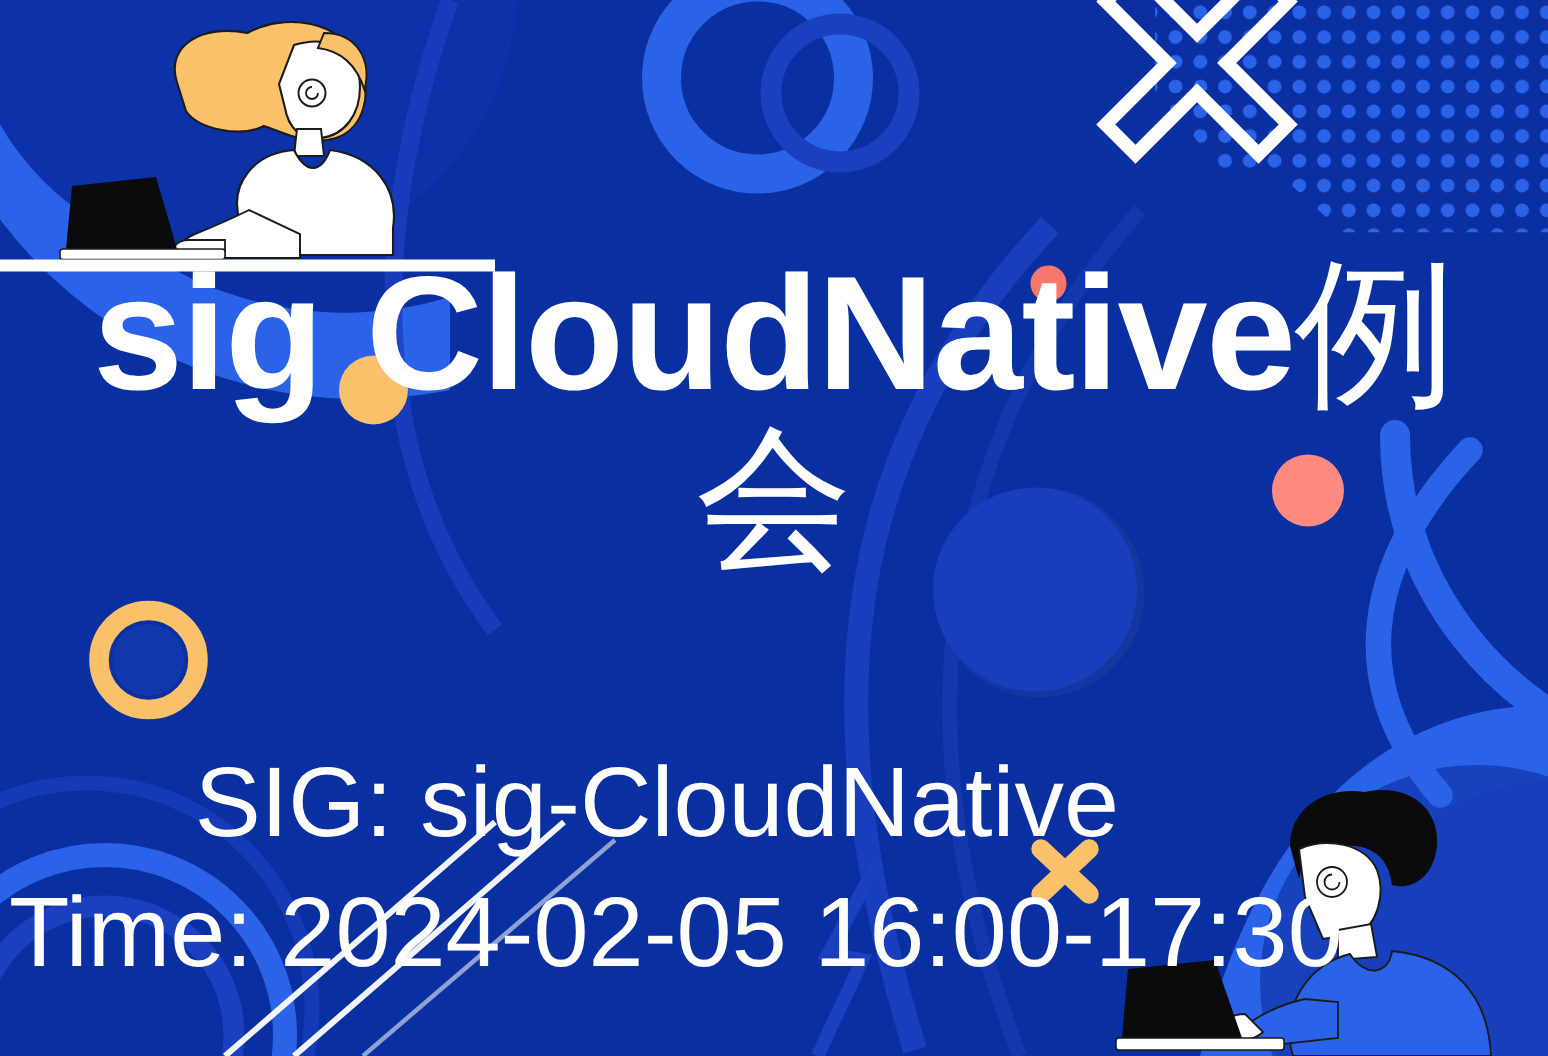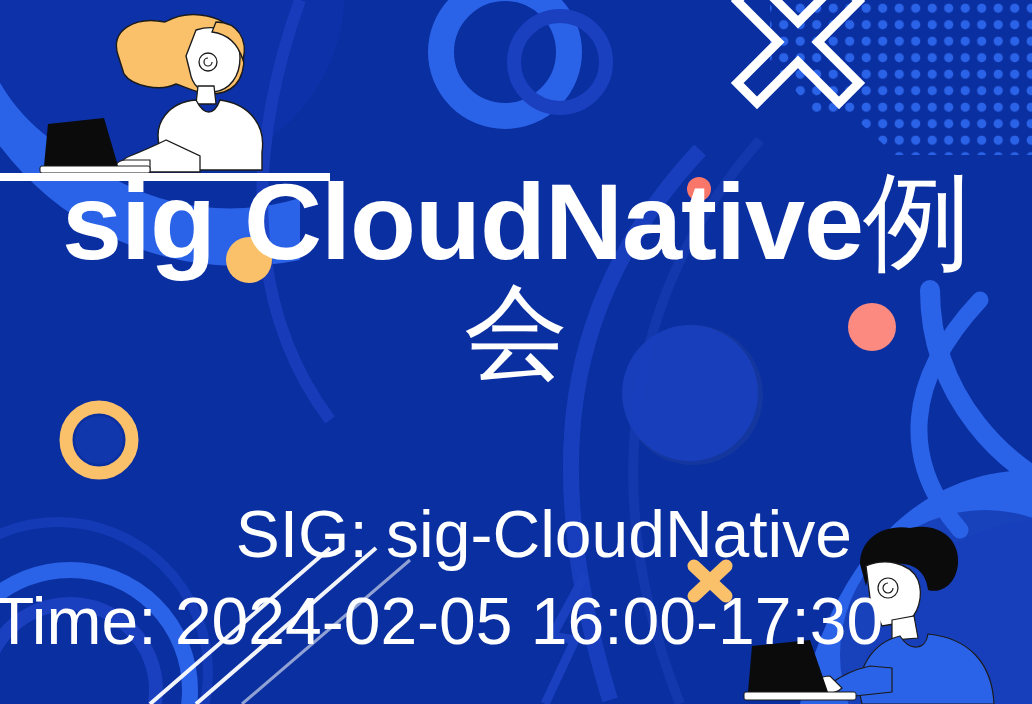--- a/index.html
+++ b/index.html
@@ -64,24 +64,24 @@
     display: block;
     color: #ffffff;
     font-family: "Liberation Serif", "DejaVu Serif", serif;
     font-size: 104px;
     line-height: 112px;
     text-align: center;
   }
 
   .meta-block {
     position: absolute;
-    left: 0;
+    left: 12px;
     top: 490px;
     width: 852px;
-    text-align: right;
+    text-align: center;
   }
   .meta-line {
     display: block;
     color: #ffffff;
     font-size: 66px;
     line-height: 88px;
     white-space: nowrap;
     font-weight: normal;
   }
   .meta-line-time {

